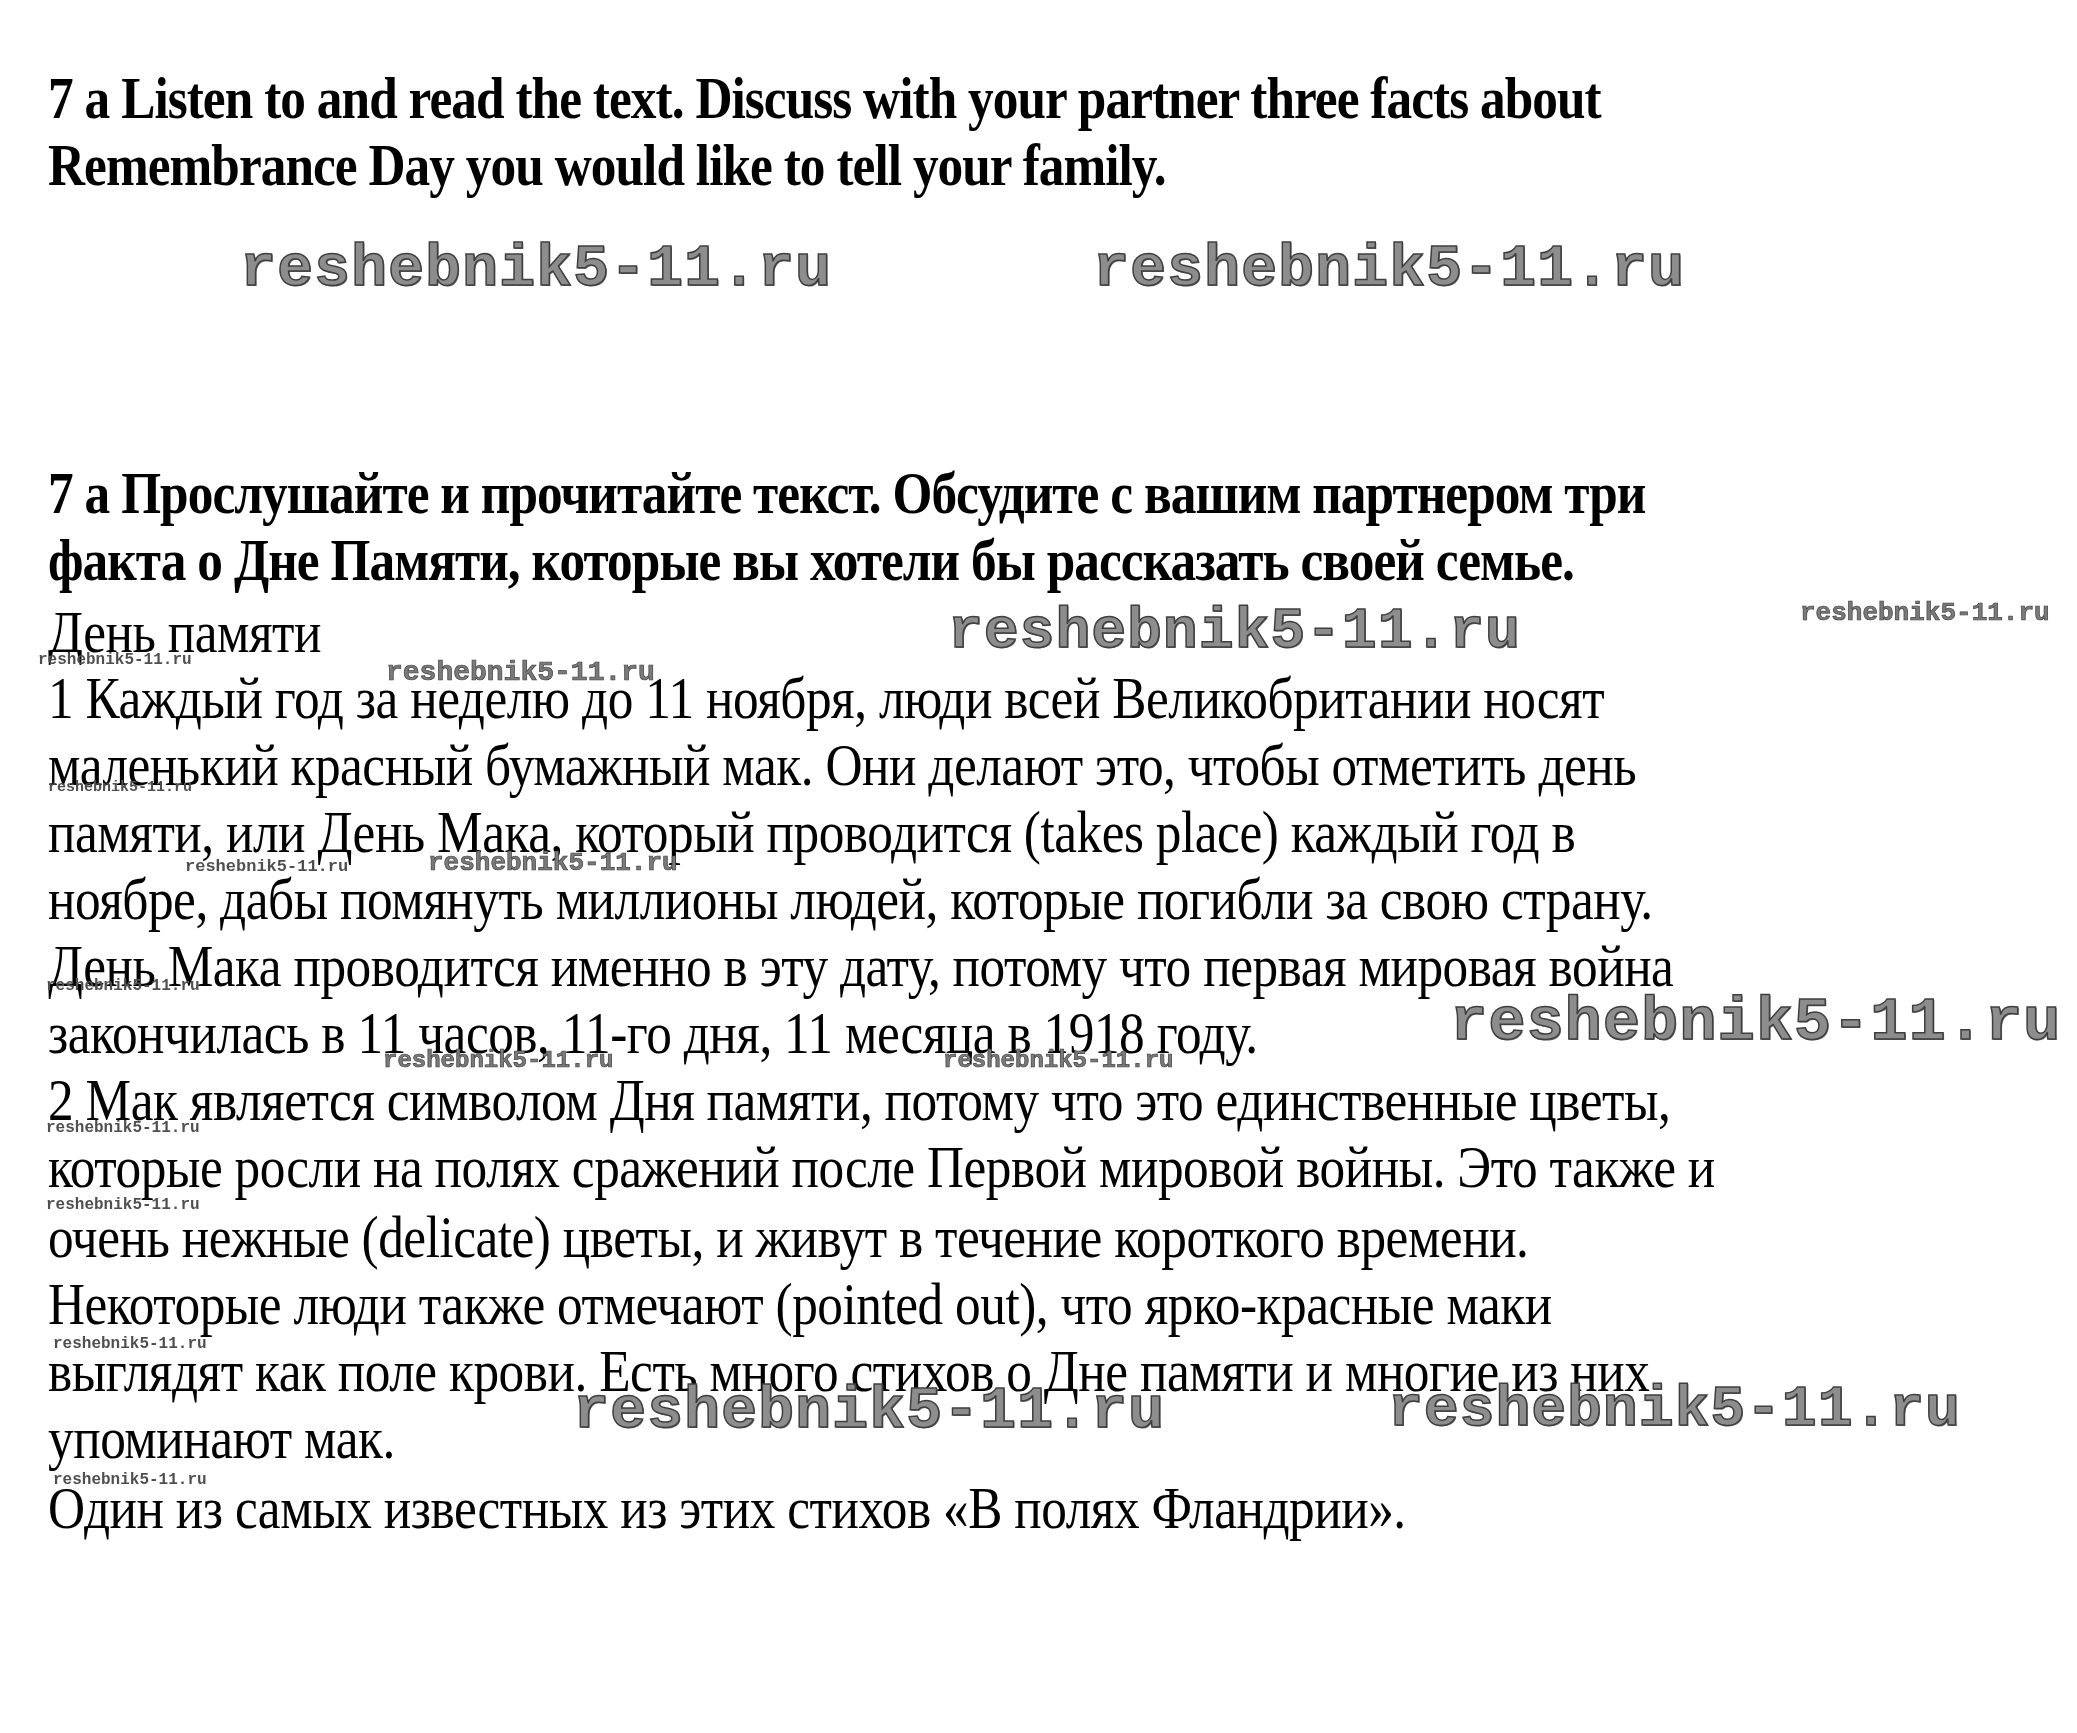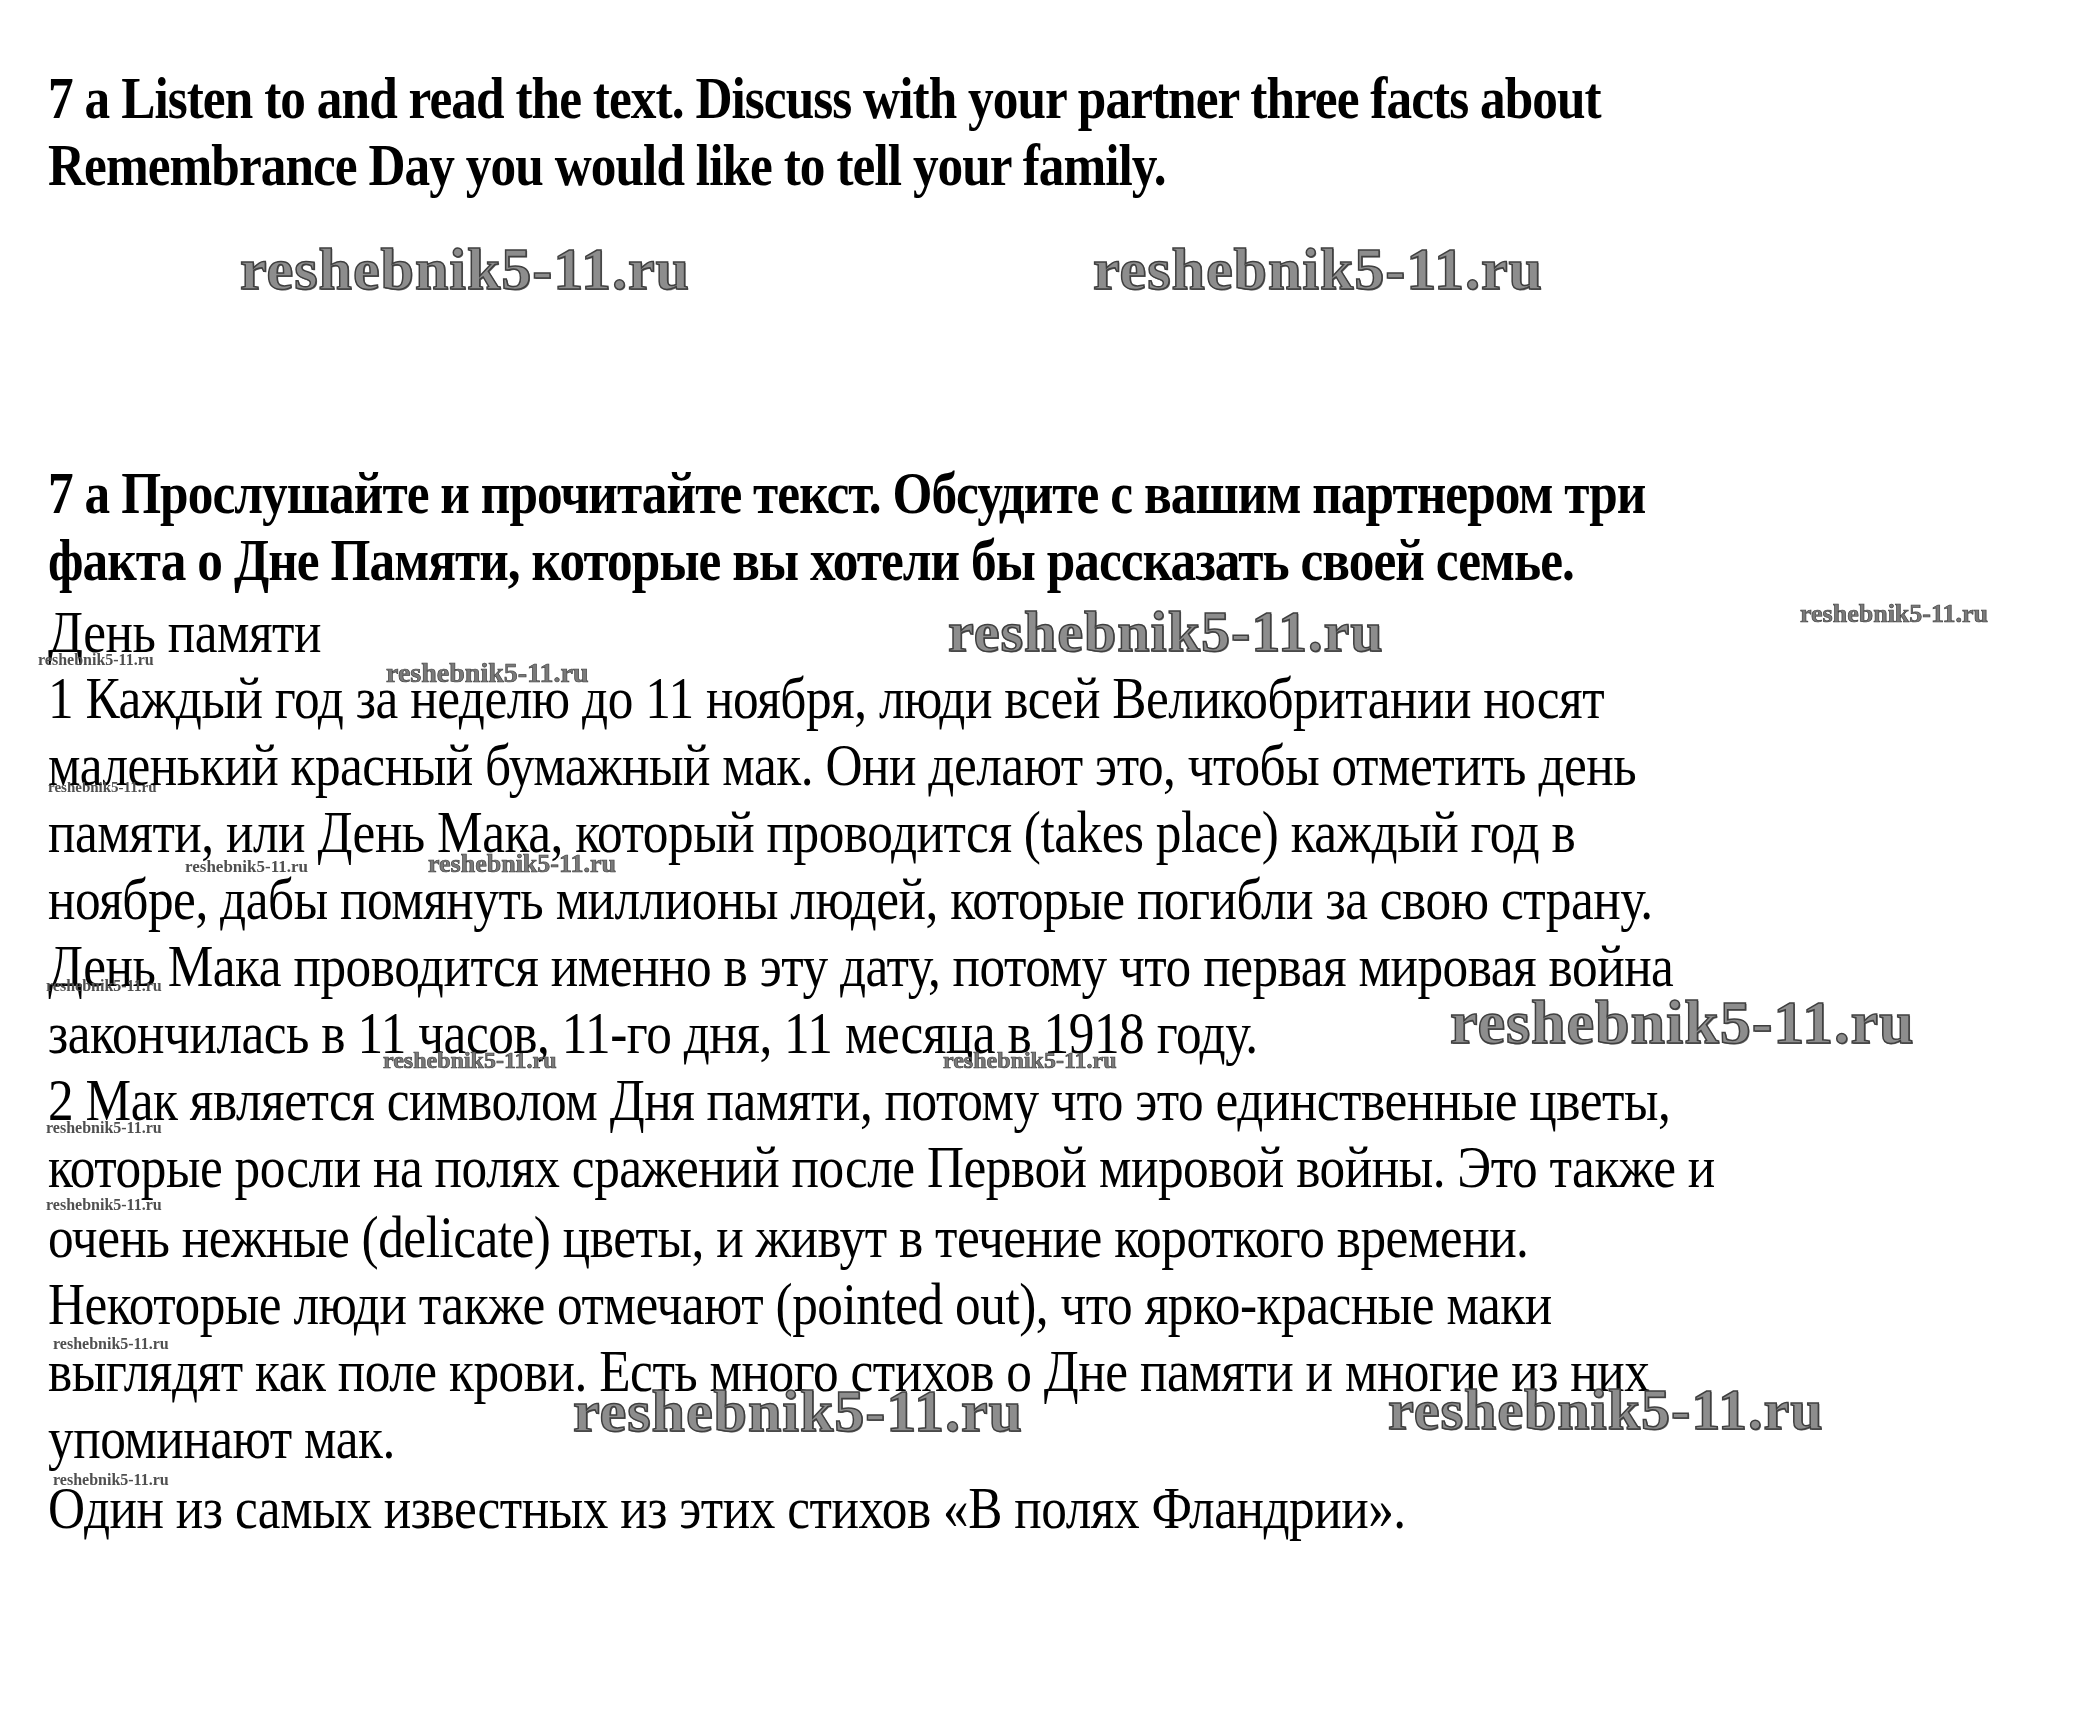--- a/index.html
+++ b/index.html
@@ -25,21 +25,21 @@
     transform: scale(0.95, 1.08);
     transform-origin: 0 0;
   }
   .bold {
     font-weight: bold;
     letter-spacing: -1px;
   }
   .wm {
     position: absolute;
     white-space: nowrap;
-    font-family: Liberation Serif, serif;
+    font-family: Liberation Mono, monospace;
     font-weight: bold;
     line-height: 1.05;
     color: #8d8d8d;
     -webkit-text-stroke: 1.5px #3f3f3f;
     text-shadow: 1px 1px 0 #6b6b6b;
     letter-spacing: 1px;
   }
   .wm-md {
     -webkit-text-stroke: 0.7px #3f3f3f;
     text-shadow: none;

